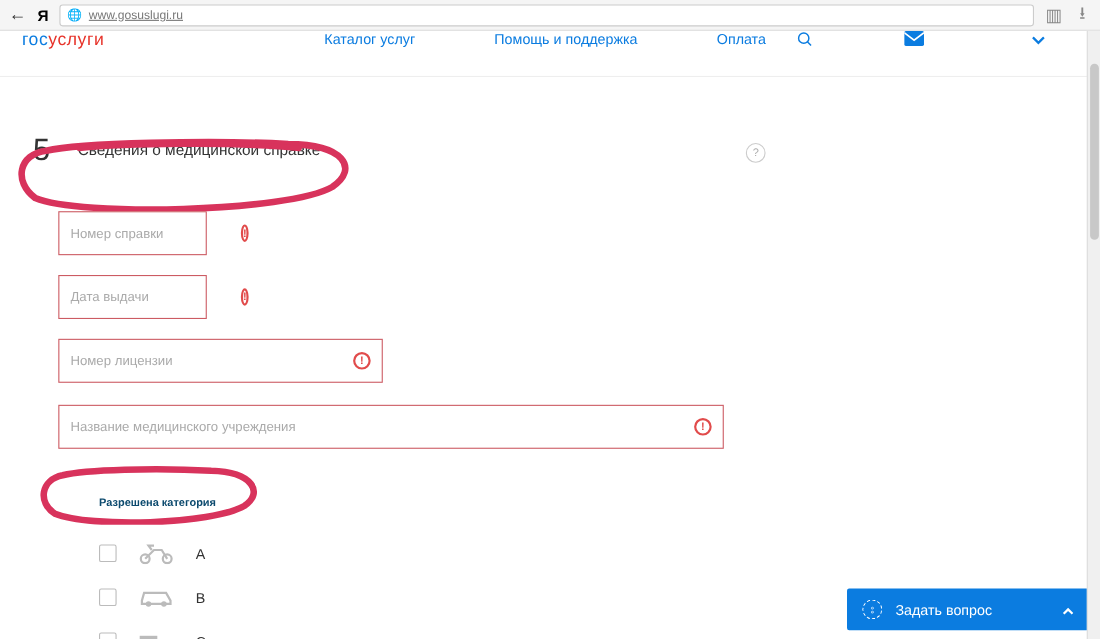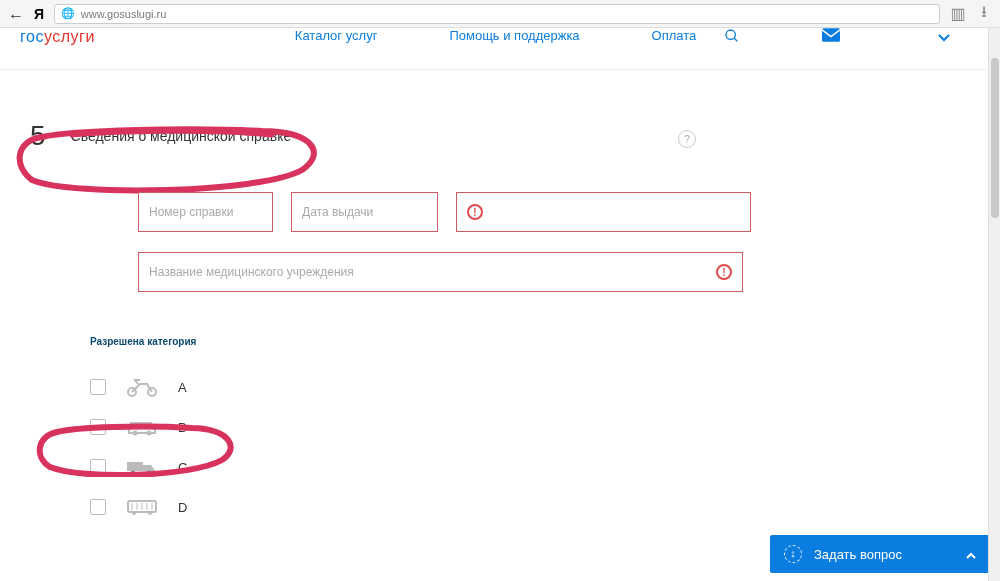--- a/index.html
+++ b/index.html
@@ -4,21 +4,21 @@
 <style>
 * { box-sizing: border-box; margin: 0; padding: 0; }
 body { font-family: Arial, sans-serif; background: #fff; width: 1000px; height: 581px; position: relative; overflow: hidden; }
 
 
 .browser-bar { height: 28px; background: #f5f5f5; border-bottom: 1px solid #ddd; display: flex; align-items: center; padding: 0 8px; gap: 10px; }
 .browser-bar .back { font-size: 16px; color: #333; cursor: pointer; }
 .browser-bar .ya { font-size: 14px; color: #000; font-weight: bold; }
 .browser-bar .url-bar { flex: 1; display: flex; align-items: center; background: #fff; border: 1px solid #ccc; border-radius: 3px; height: 20px; padding: 0 6px; gap: 6px; font-size: 11px; color: #555; }
 .browser-bar .url-bar .globe { color: #888; }
-.browser-bar .url-bar .domain { color: #777; }
+.browser-bar .url-bar .domain { color: #777; text-decoration: underline; }
 .browser-bar .url-bar .title { color: #444; white-space: nowrap; overflow: hidden; text-overflow: ellipsis; }
 .browser-bar .bricon { width: 16px; height: 16px; display: flex; align-items: center; justify-content: center; color: #888; }
 
 
 .site-header { height: 42px; border-bottom: 1px solid #eee; display: flex; align-items: flex-start; padding: 0 20px; gap: 28px; position: relative; }
 .logo { font-size: 16px; font-weight: 300; letter-spacing: 0.5px; }
 .logo .blue { color: #0b7ce0; }
 .logo .red { color: #e7332a; }
 .nav-link { color: #0b7ce0; font-size: 13px; text-decoration: none; cursor: pointer; padding-left: 44px; }
 .nav-spacer { width: 100px; }
@@ -27,27 +27,27 @@
 .chev-icon { position: absolute; right: 50px; color: #0b7ce0; }
 
 
 .content { padding: 50px 20px 0 20px; position: relative; }
 
 .step-row { display: flex; align-items: center; gap: 25px; margin-left: 10px; }
 .step-num { font-size: 28px; font-weight: 200; color: #333; }
 .step-title { font-size: 14px; color: #333; }
 .help-badge { position: absolute; left: 678px; top: 60px; width: 18px; height: 18px; border: 1px solid #ccc; border-radius: 50%; display: flex; align-items: center; justify-content: center; font-size: 10px; color: #aaa; }
 
-.form-row { display: flex; gap: 18px; margin: 40px 0 0 118px; }
+.form-row { display: flex; gap: 18px; margin: 40px 0 0 33px; flex-direction: column; }
 .input-box { border: 1px solid #cc5b63; background: #fff; height: 40px; display: flex; align-items: center; padding: 0 10px; position: relative; }
 .input-box input { border: none; outline: none; font-size: 12px; color: #333; flex: 1; background: transparent; }
 .input-box input::placeholder { color: #aaa; }
 .input-box .err-icon { width: 16px; height: 16px; border: 2px solid #e14b4b; border-radius: 50%; display: flex; align-items: center; justify-content: center; font-size: 10px; color: #e14b4b; font-weight: bold; }
 .w1 { width: 135px; }
-.w2 { width: 147px; align-items: center; }
+.w2 { width: 135px; align-items: center; }
 .w3 { width: 295px; }
 .w4 { width: 605px; margin-top: 20px; gap: 32px; }
 
 .section-label { font-size: 10px; font-weight: bold; color: #0c4a6e; margin: 44px 0 20px 70px; }
 
 .cat-list { margin-left: 70px; }
 .cat-row { display: flex; align-items: center; gap: 18px; height: 40px; }
 .cat-row .cb { width: 16px; height: 16px; border: 1px solid #bbb; border-radius: 2px; background: #fff; cursor: pointer; }
 .cat-row .vicon { width: 36px; display: flex; align-items: center; justify-content: center; color: #bbb; }
 .cat-row .label { width: 30px; font-size: 13px; color: #333; }
@@ -122,20 +122,21 @@
   <div class="form-row">
     <div class="input-box w1">
       <input type="text" placeholder="Номер справки" style="">
       <span class="err-icon">!</span>
     </div>
     <div class="input-box w2">
       <input type="text" placeholder="Дата выдачи" style="">
       <span class="err-icon">!</span>
     </div>
     <div class="input-box w3">
+      <input type="text" placeholder="Номер лицензии" style="">
       <span class="err-icon">!</span>
     </div>
   </div>
 
   <div class="form-row" style="margin-top:0;">
     <div class="input-box w4">
       <input type="text" placeholder="Название медицинского учреждения" style="">
       <span class="err-icon">!</span>
     </div>
   </div>

